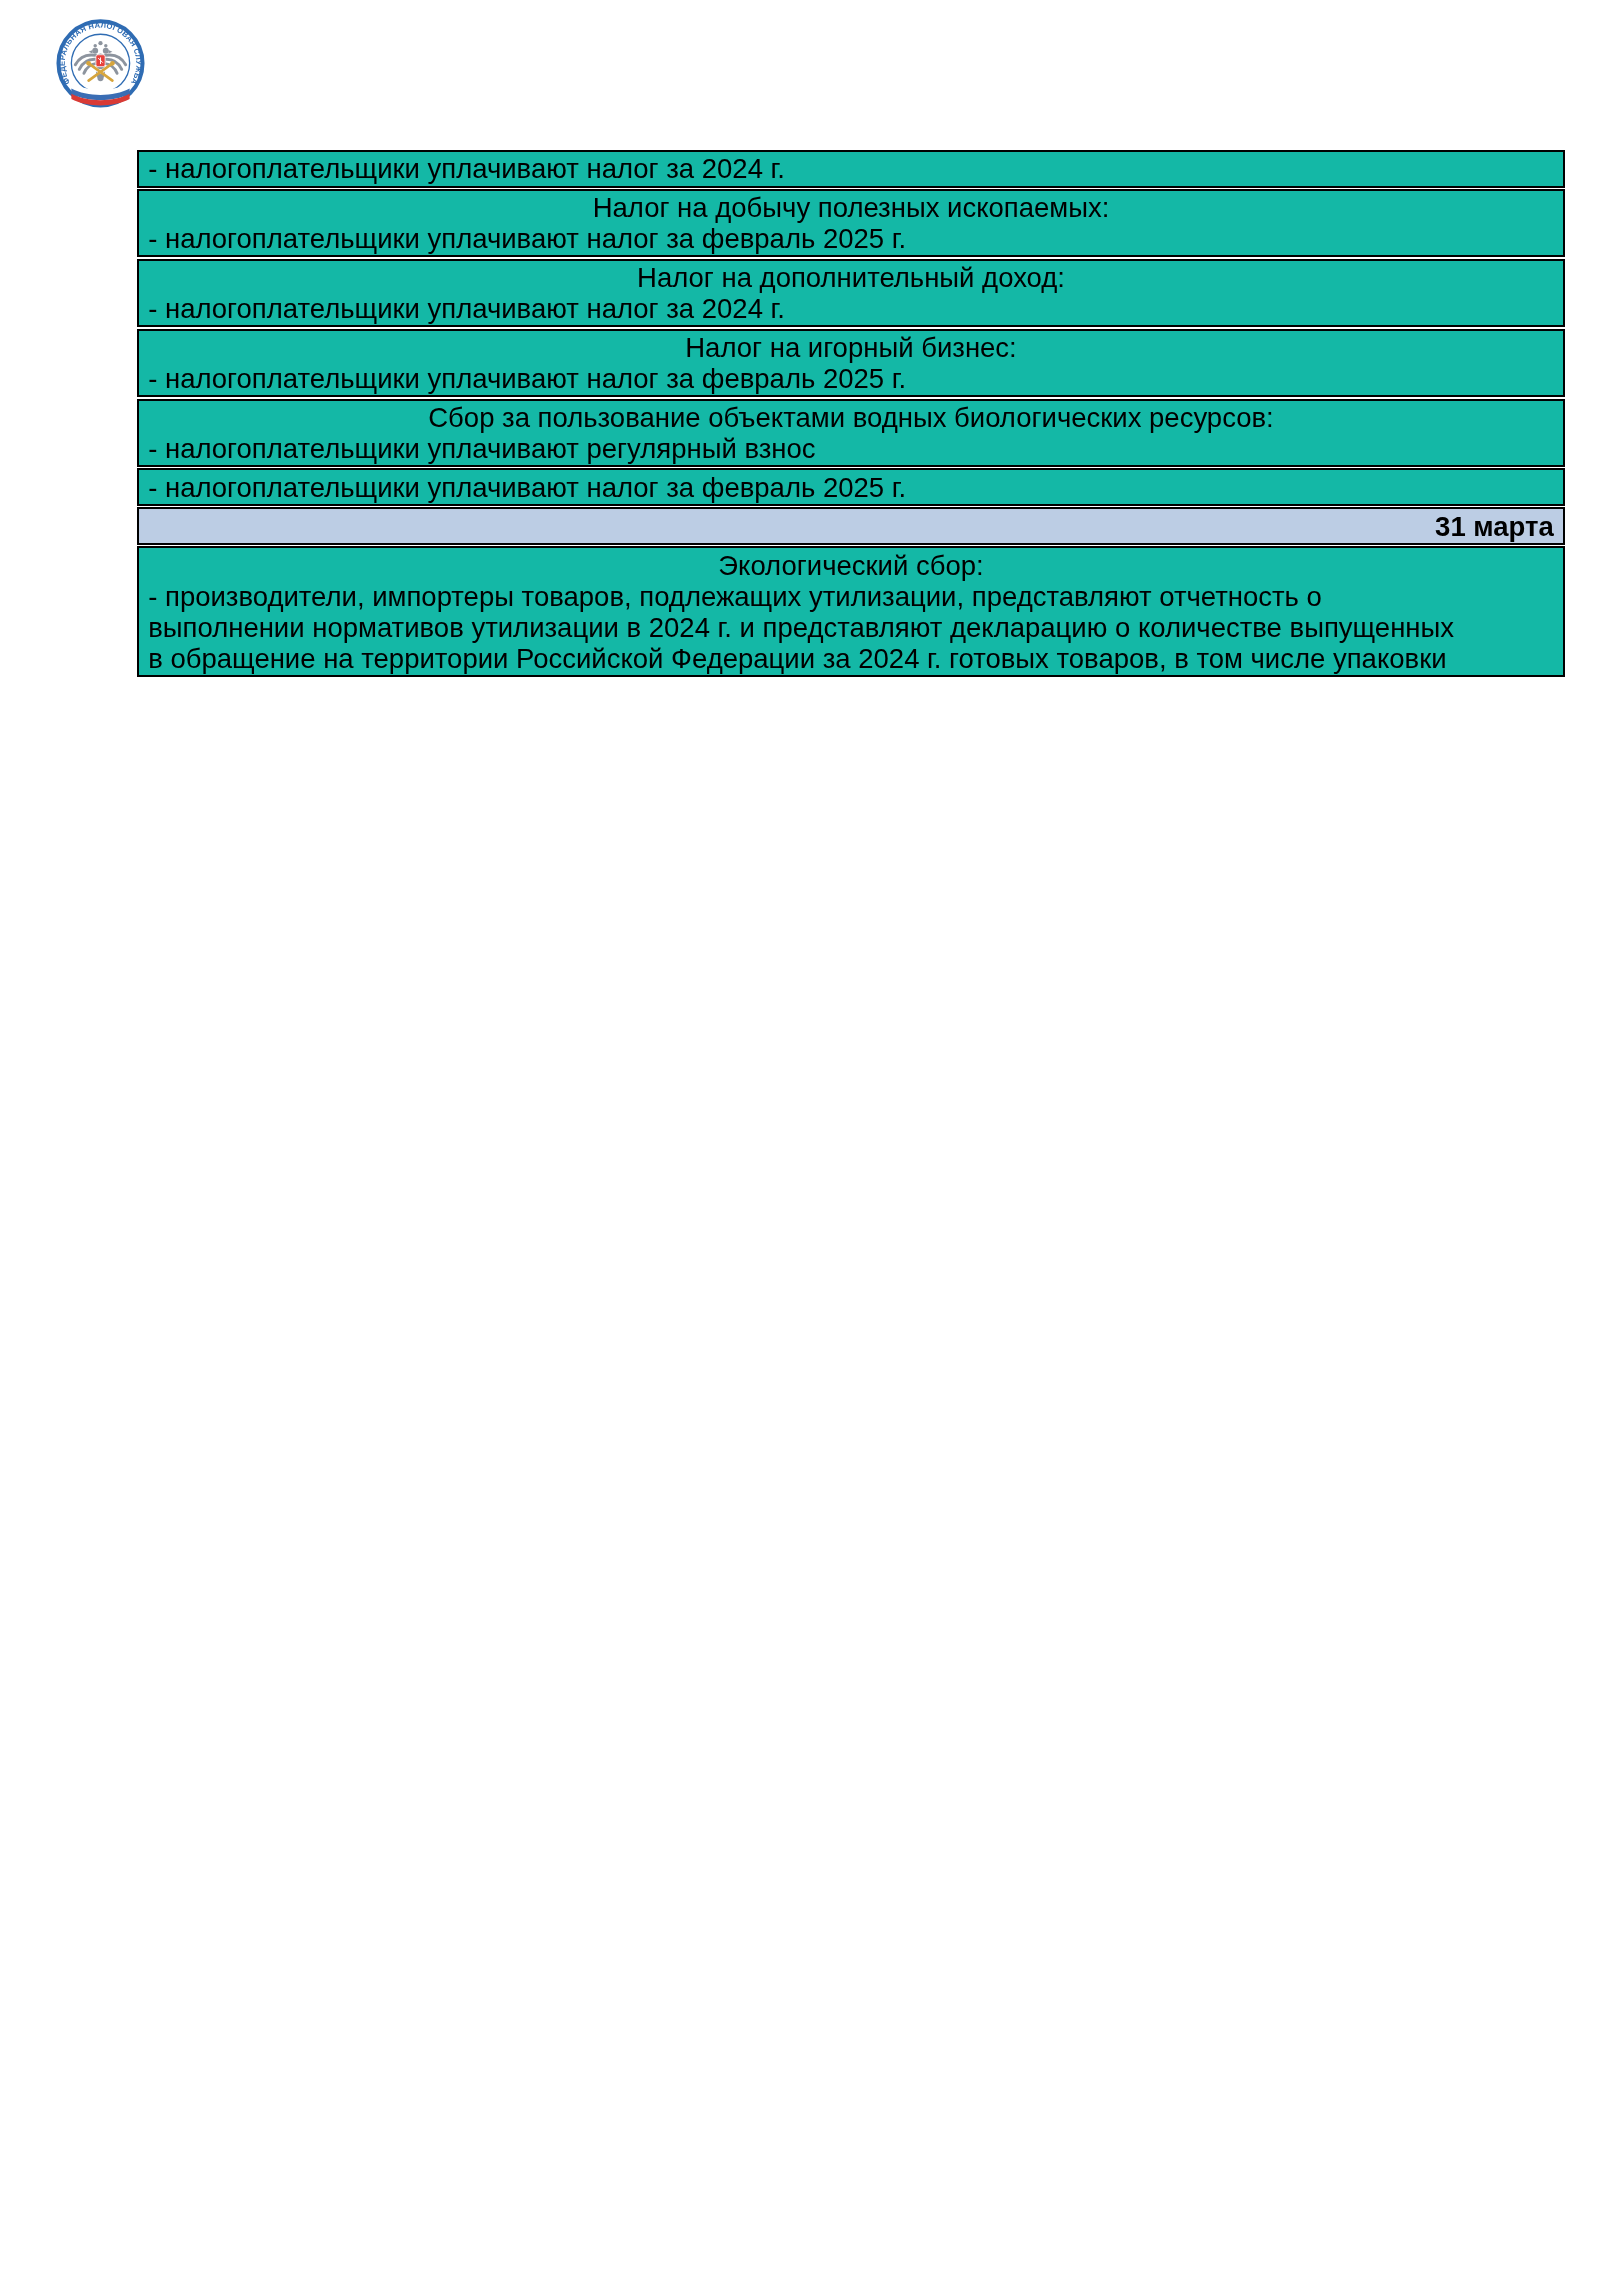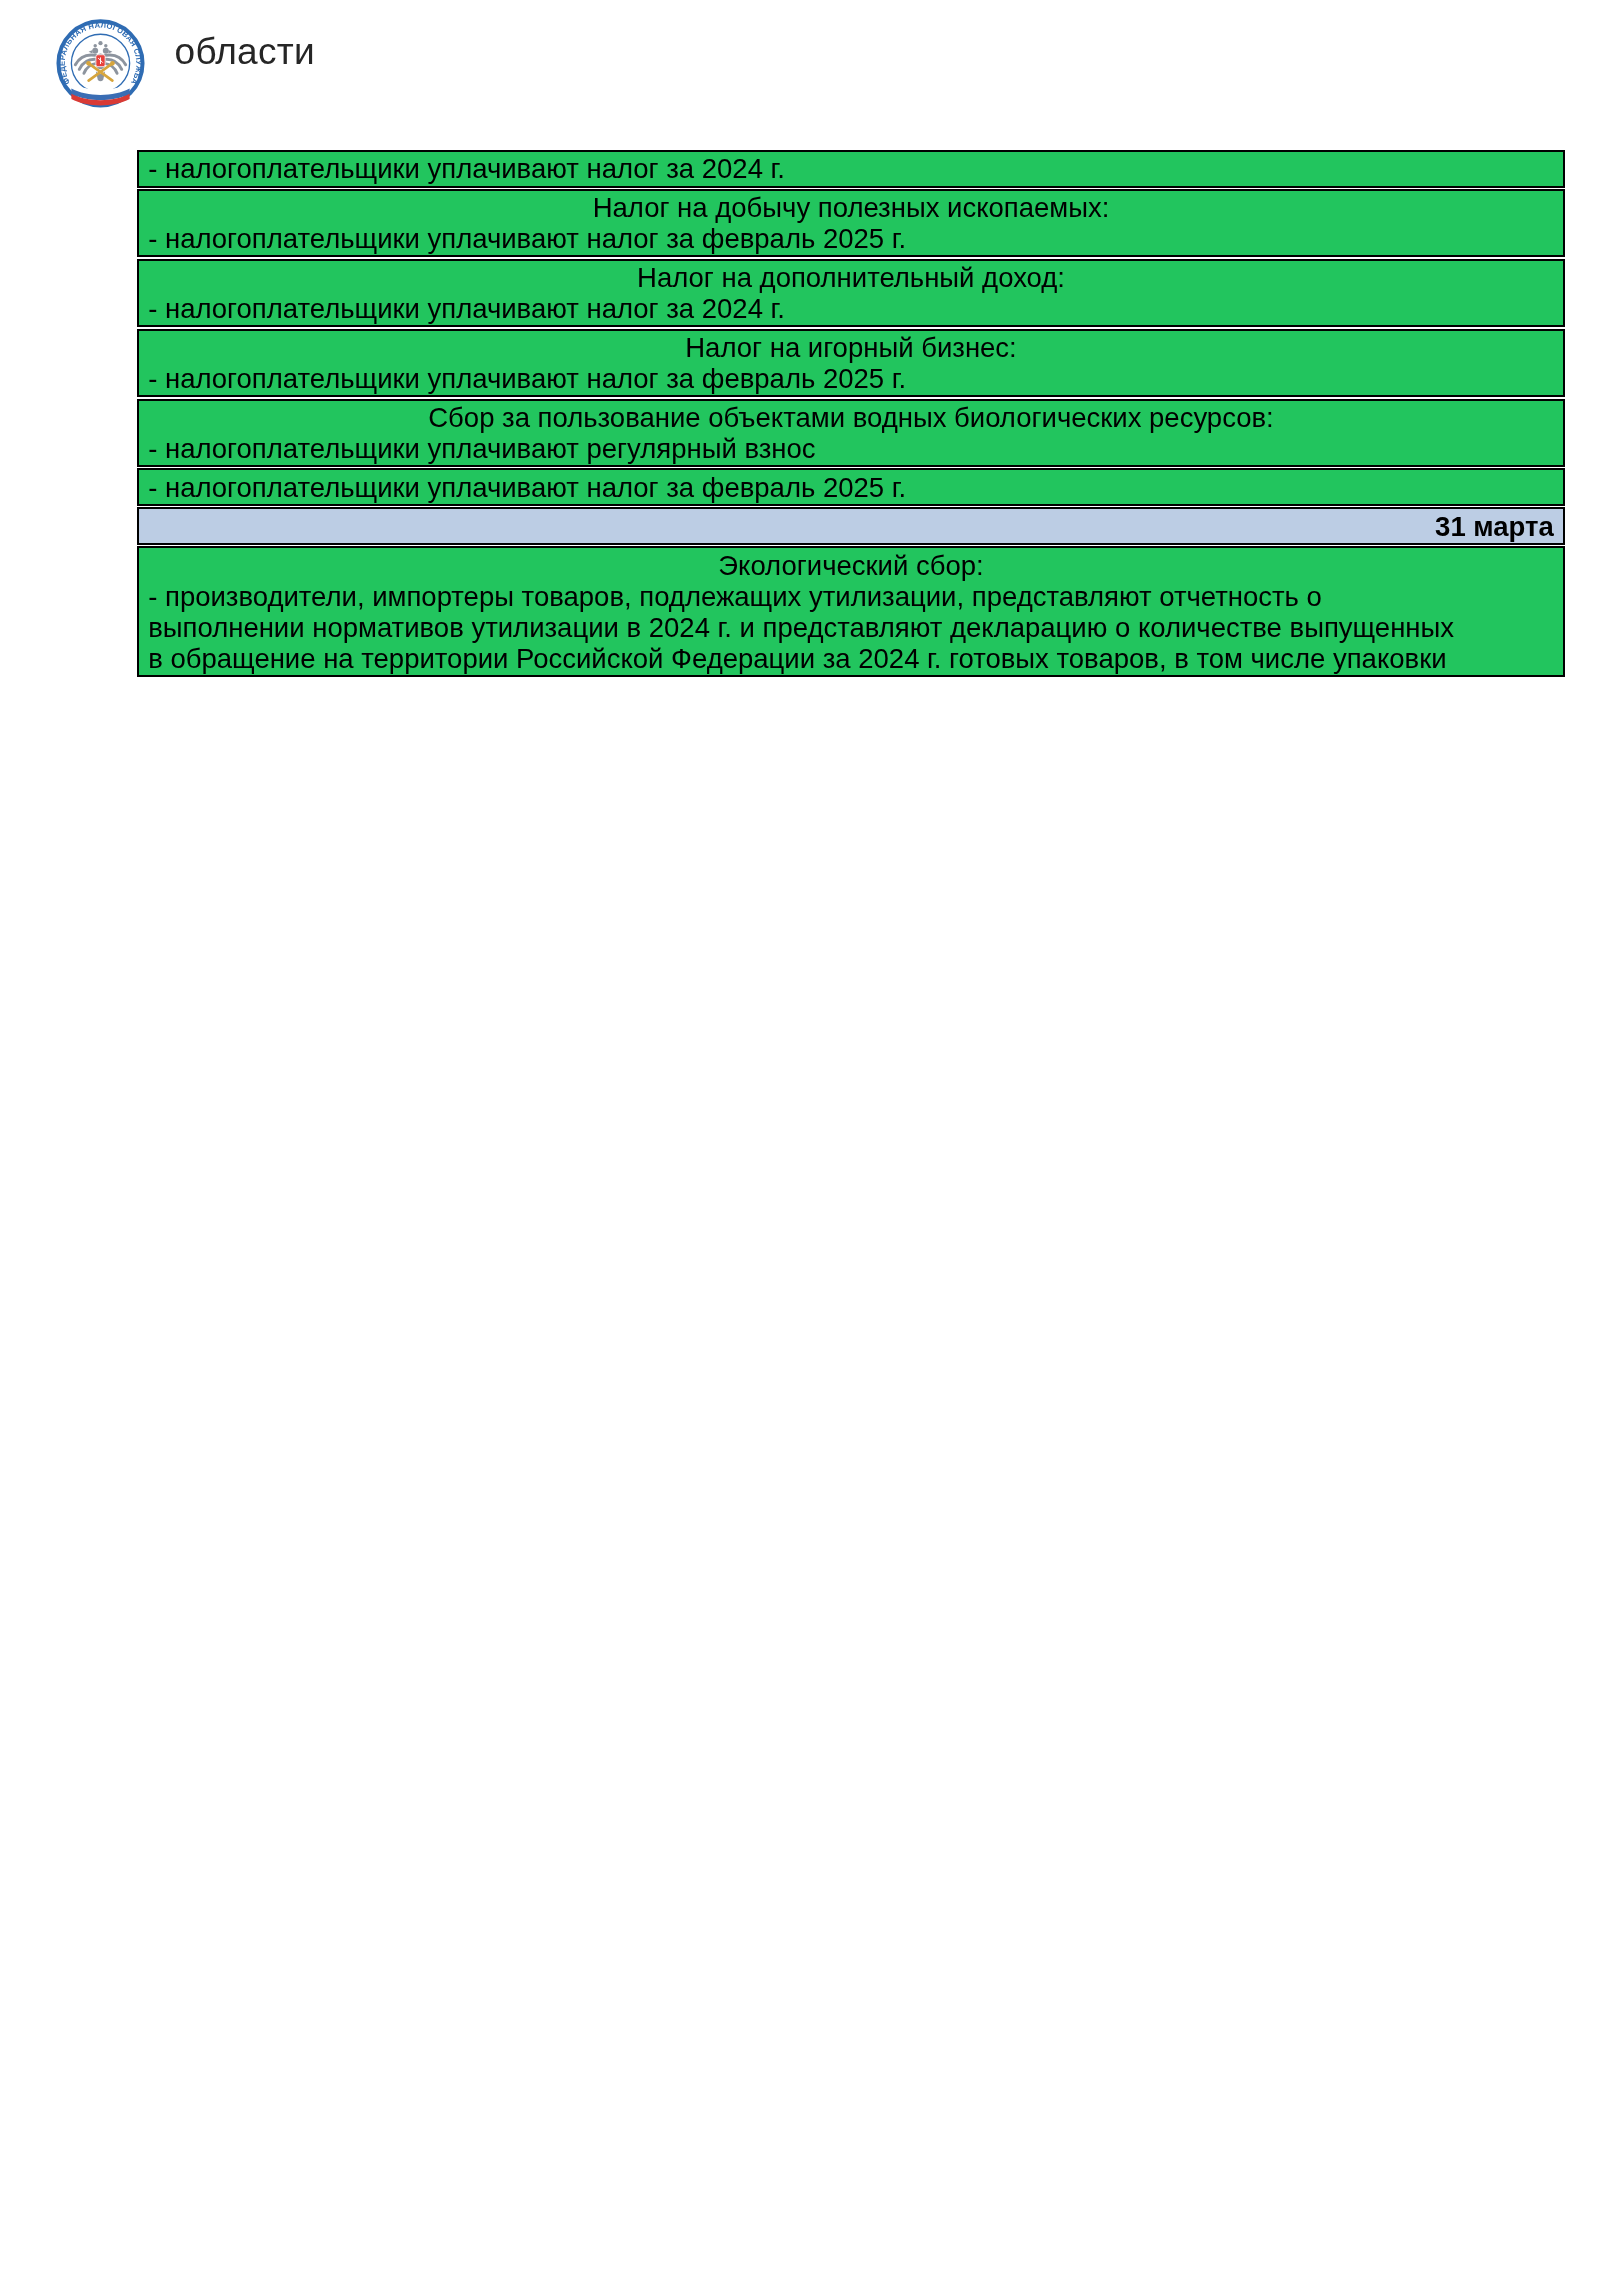--- a/index.html
+++ b/index.html
@@ -43,21 +43,21 @@
     top: 150px;
     width: 1428px;
   }
   .row {
     box-sizing: border-box;
     border: 2px solid #000000;
     margin-top: 1.3px;
     padding: 1.3px 9.2px;
     font-size: 27.5px;
     line-height: 31px;
-    background: #22c55e;
+    background: #14b8a6;
   }
   .row:first-child { margin-top: 0; }
   .row .hdr {
     font-weight: normal;
     text-align: center;
   }
   .row .txt {
     text-align: left;
     white-space: pre-line;
   }
@@ -117,21 +117,20 @@
       </g>
 
       <g>
         <path d="M26 100 C50 113 90 113 114 100 L114 108 C90 121 50 121 26 108 Z" fill="#ffffff"></path>
         <path d="M26 108 C50 121 90 121 114 108 L114 116 C90 129 50 129 26 116 Z" fill="#3a6db4"></path>
         <path d="M26 116 C50 129 90 129 114 116 L114 124 C90 137 50 137 26 124 Z" fill="#d93a35"></path>
       </g>
     </svg>
 
     <div class="org-name">
-      <div>области</div>
     </div>
   </header>
 
   <div class="tax-table" id="tax-table">
       <div class="row">
         <div class="txt">- налогоплательщики уплачивают налог за 2024 г.</div>
       </div>
       <div class="row">
         <div class="hdr">Налог на добычу полезных ископаемых:</div>
         <div class="txt">- налогоплательщики уплачивают налог за февраль 2025 г.</div>

